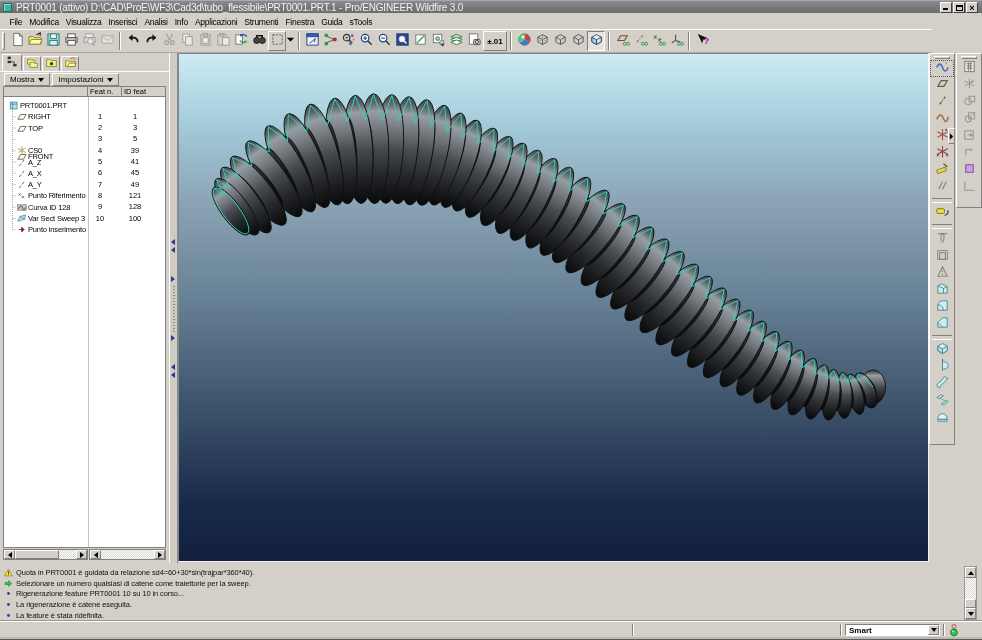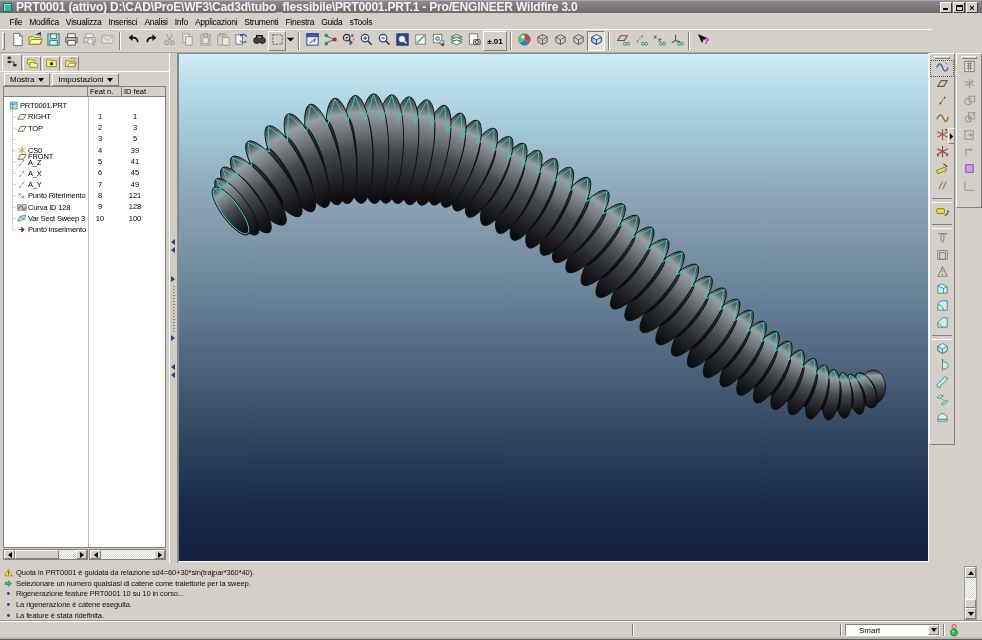--- a/index.html
+++ b/index.html
@@ -6,21 +6,21 @@
   html,body { width:982px; height:640px; overflow:hidden; }
   body { font-family:"Liberation Sans", sans-serif; background:#d4d0c8; position:relative; }
   #app { position:absolute; inset:0; width:982px; height:640px; background:#d4d0c8; }
 
   
   .titlebar { position:absolute; left:0; top:0; width:982px; height:13px;
     background:linear-gradient(180deg,#8b8b8e 0%,#77777a 55%,#6d6d70 100%);
     border-top:1px solid #a9a9ac; display:flex; align-items:center; }
   .titlebar .app-ico { width:9px; height:9px; margin:0 4px 0 3px; background:#35b8a4;
     border:1px solid #1d6e62; box-shadow:inset 1px 1px 0 #8fe0d2; }
-  .titlebar .ttext { color:#f2f2f2; font-size:12px; font-weight:bold; letter-spacing:-0.2px; white-space:nowrap; }
+  .titlebar .ttext { color:#f2f2f2; font-size:10px; font-weight:normal; letter-spacing:-0.2px; white-space:nowrap; }
   .winbtns { position:absolute; right:4px; top:1px; display:flex; gap:1px; }
   .wbtn { width:12px; height:11px; background:#d4d0c8; border:1px solid;
     border-color:#fff #404040 #404040 #fff; font-size:8px; line-height:9px; text-align:center;
     color:#000; position:relative; }
   .wbtn .g-min { position:absolute; left:2px; bottom:2px; width:5px; height:2px; background:#000; }
   .wbtn .g-max { position:absolute; left:2px; top:2px; width:7px; height:6px; border:1px solid #000; border-top-width:2px; }
   .wbtn .g-x { position:absolute; inset:0; font-size:9px; font-weight:bold; line-height:10px; }
 
   
   .menubar { position:absolute; left:0; top:14px; width:982px; height:15px; background:#d4d0c8;
@@ -111,21 +111,21 @@
   .msg-scroll { position:absolute; right:5px; top:1px; width:13px; height:54px; background:repeating-conic-gradient(#fff 0% 25%, #d9d6cf 0% 50%) 0 0/2px 2px; border:1px solid #999; }
   .msg-scroll .sb-btn { width:11px; height:11px; }
   .msg-thumb { position:absolute; left:0; width:11px; height:9px; background:#d4d0c8; border:1px solid; border-color:#fff #808080 #808080 #fff; }
 
   
   .statusbar { position:absolute; left:0; top:621px; width:982px; height:16px; background:#d4d0c8;
     border-top:1px solid #fff; box-shadow:0 -1px 0 #9a968e; }
   .sb-div { position:absolute; top:2px; width:2px; height:12px; border-left:1px solid #808080; border-right:1px solid #fff; }
   .filtercombo { position:absolute; left:845px; top:2px; width:95px; height:12px; background:#fff;
     border:1px solid; border-color:#808080 #fff #fff #808080; display:flex; align-items:center; }
-  .filtercombo .fval { flex:1; font-size:8px; padding-left:13px; color:#000; }
+  .filtercombo .fval { flex:1; font-size:8px; padding-left:3px; color:#000;font-weight:bold; }
   .filtercombo .fbtn { width:11px; height:10px; background:#d4d0c8; border:1px solid; border-color:#fff #808080 #808080 #fff;
     display:flex; align-items:center; justify-content:center; }
   .filter-ico { position:absolute; left:949px; top:1px; width:10px; height:14px; }
   .bottom-edge { position:absolute; left:0; top:637px; width:982px; height:3px; background:#bcb9b1; border-bottom:1px solid #5c5c5c; }
 </style>
 </head>
 <body>
 
 <div id="app">
 

